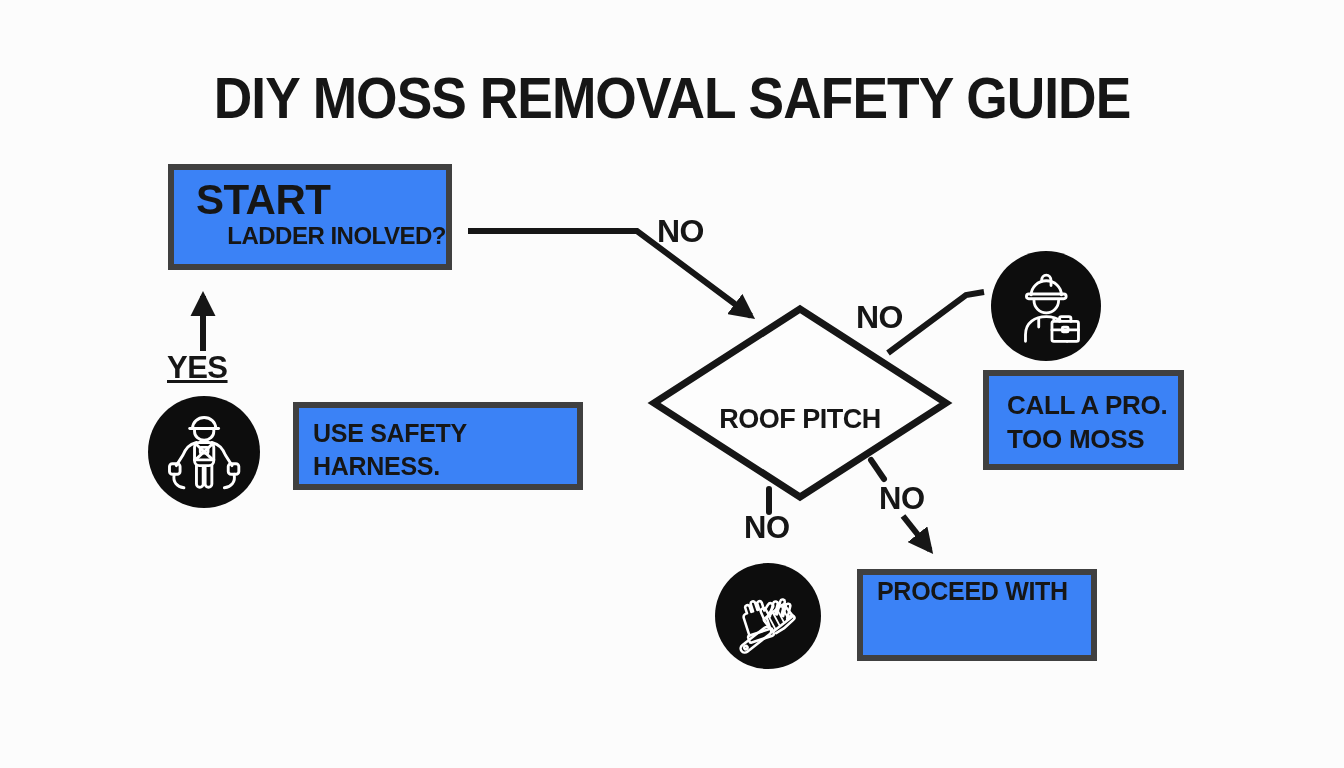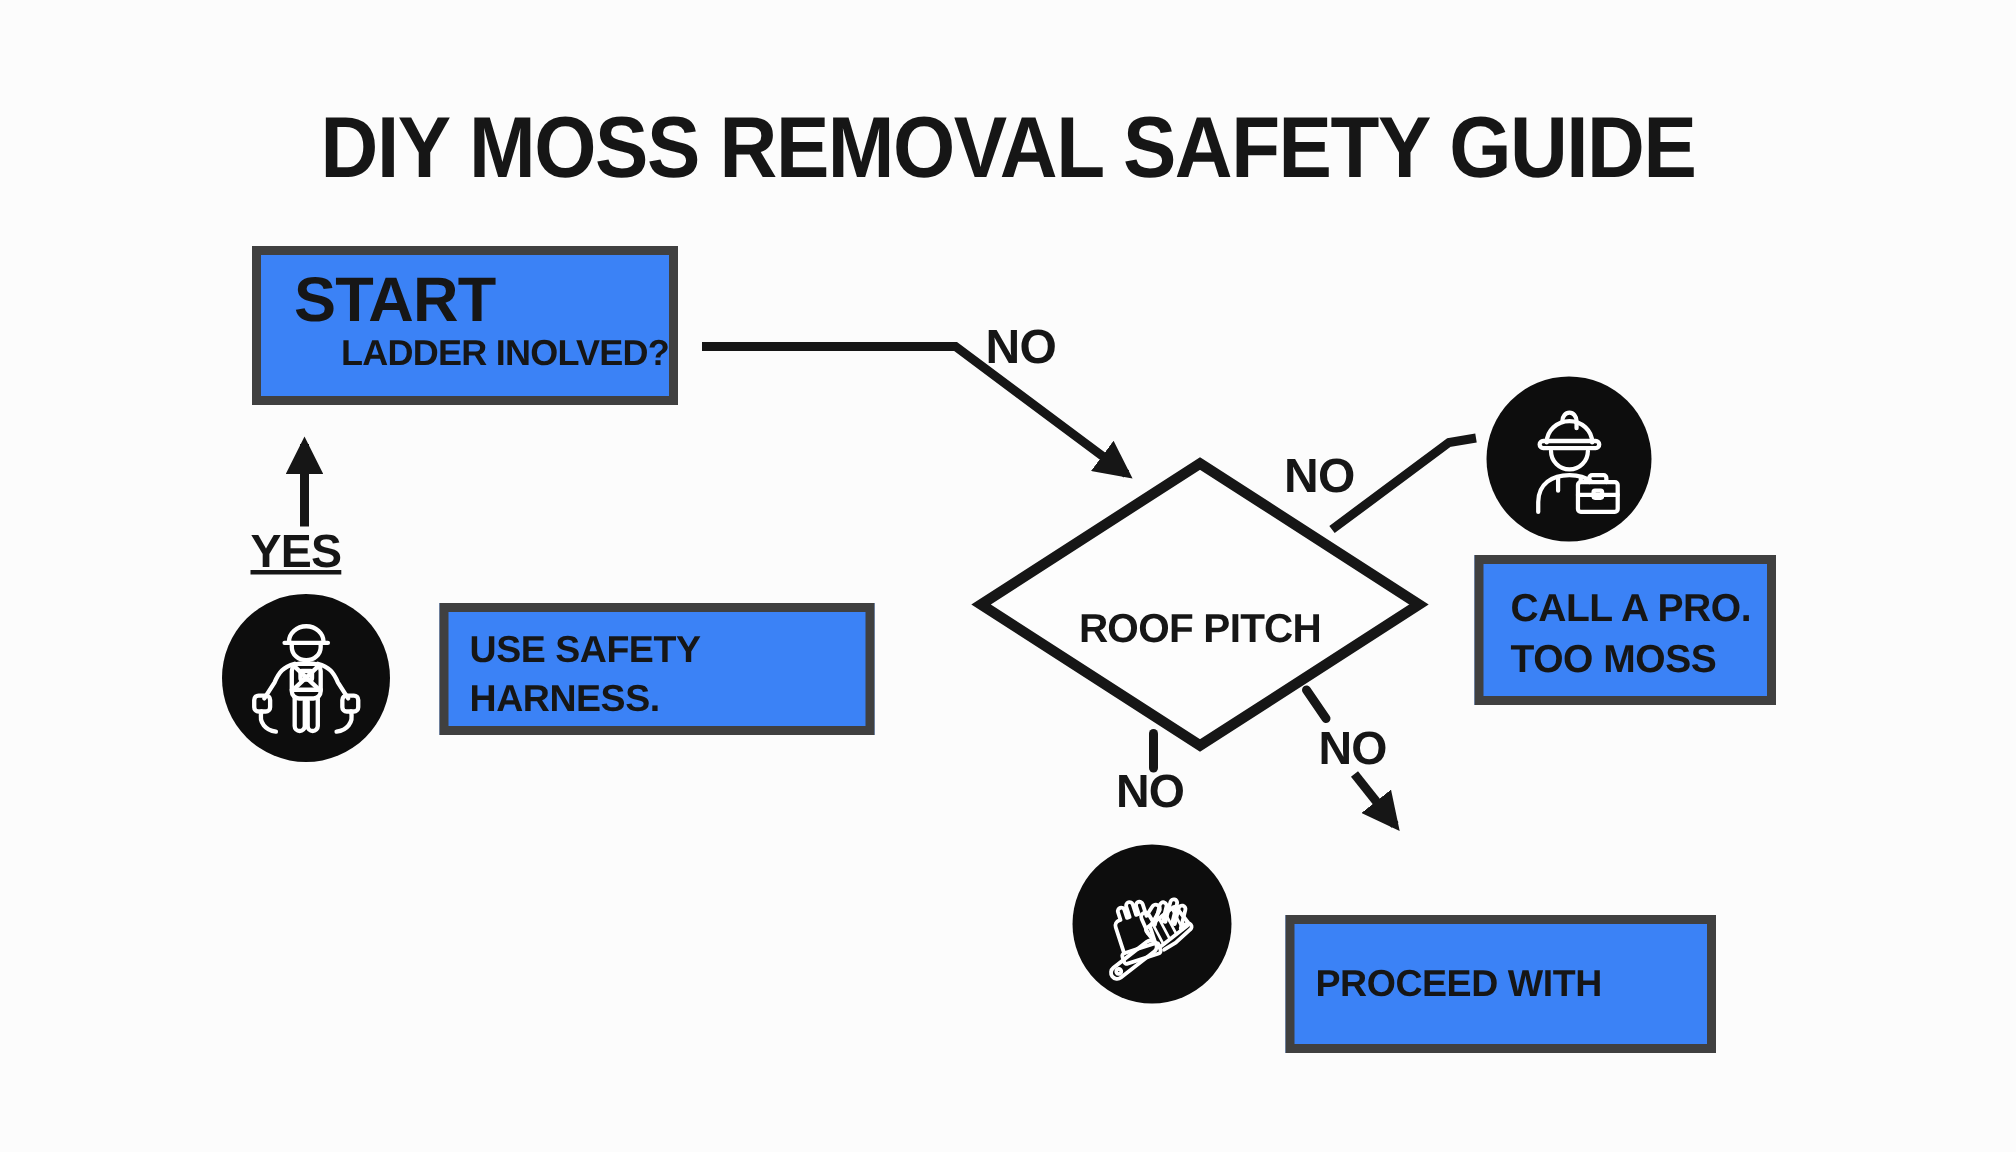--- a/index.html
+++ b/index.html
@@ -19,21 +19,21 @@
     border:6px solid #404040;background:#3b82f6;box-sizing:border-box;
   }
   .start-box{left:168px;top:164px;width:284px;height:106px;padding:6px 0 0 22px;}
   .start-heading{font-size:42px;font-weight:700;line-height:1.12;letter-spacing:-0.5px;}
   .start-question{font-size:24px;font-weight:700;line-height:1.1;letter-spacing:-0.5px;text-align:right;}
   .outcome-line{font-weight:700;letter-spacing:-0.3px;}
   .harness-box{left:293px;top:402px;width:290px;height:88px;padding:9px 0 0 14px;}
   .harness-box .outcome-line{font-size:25px;line-height:1.32;}
   .pro-box{left:983px;top:370px;width:201px;height:100px;padding:13px 0 12px 18px;}
   .pro-box .outcome-line{font-size:26px;line-height:1.3;}
-  .caution-box{left:857px;top:569px;width:287px;height:92px;padding:24px 0 0 14px;margin-top:41px;}
+  .caution-box{left:857px;top:569px;width:240px;height:92px;padding:0 0 0 14px;}
   .caution-box .outcome-line{font-size:25px;line-height:1.32;}
   .decision-text{
     left:670px;top:372px;width:260px;text-align:center;
     font-size:27px;font-weight:700;line-height:1.18;letter-spacing:-0.5px;margin-top:32px;
   }
   .edge-label{font-weight:700;letter-spacing:-0.5px;}
   .lbl-yes{left:167px;top:350px;font-size:31px;text-decoration:underline;}
   .lbl-no1{left:657px;top:213px;font-size:32px;}
   .lbl-no2{left:856px;top:299px;font-size:32px;}
   .lbl-no3{left:744px;top:510px;font-size:31px;}

